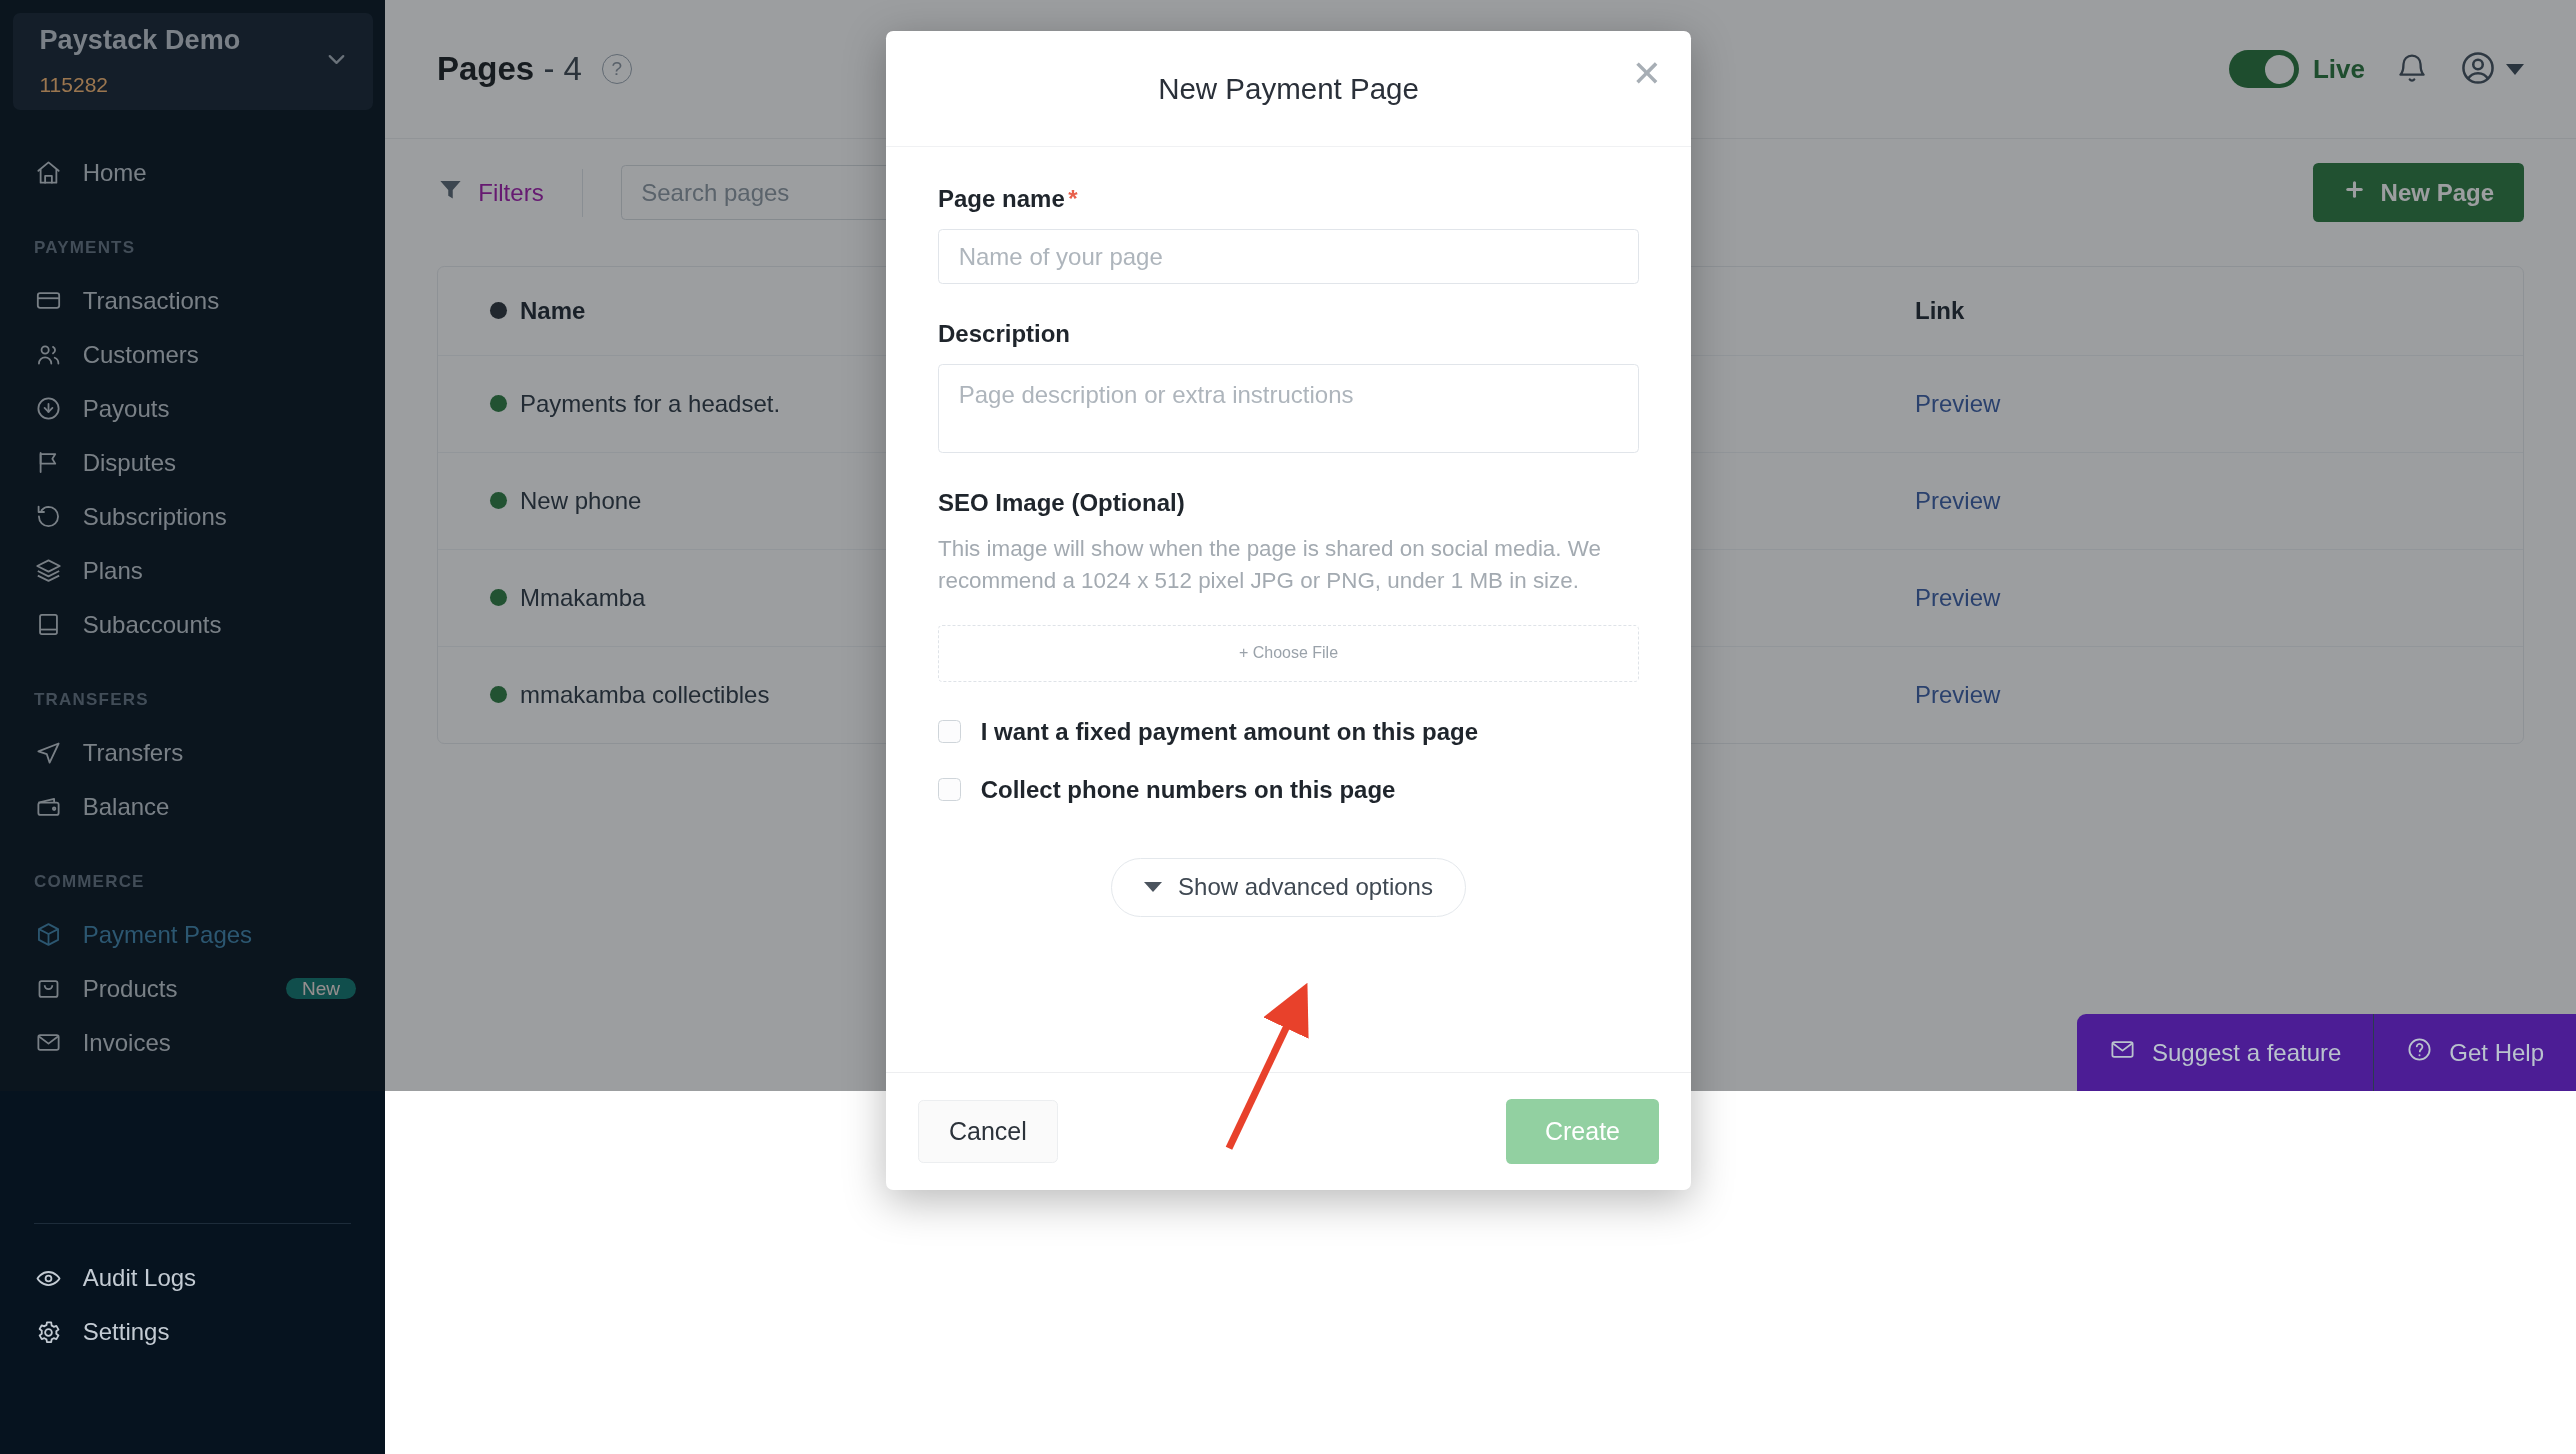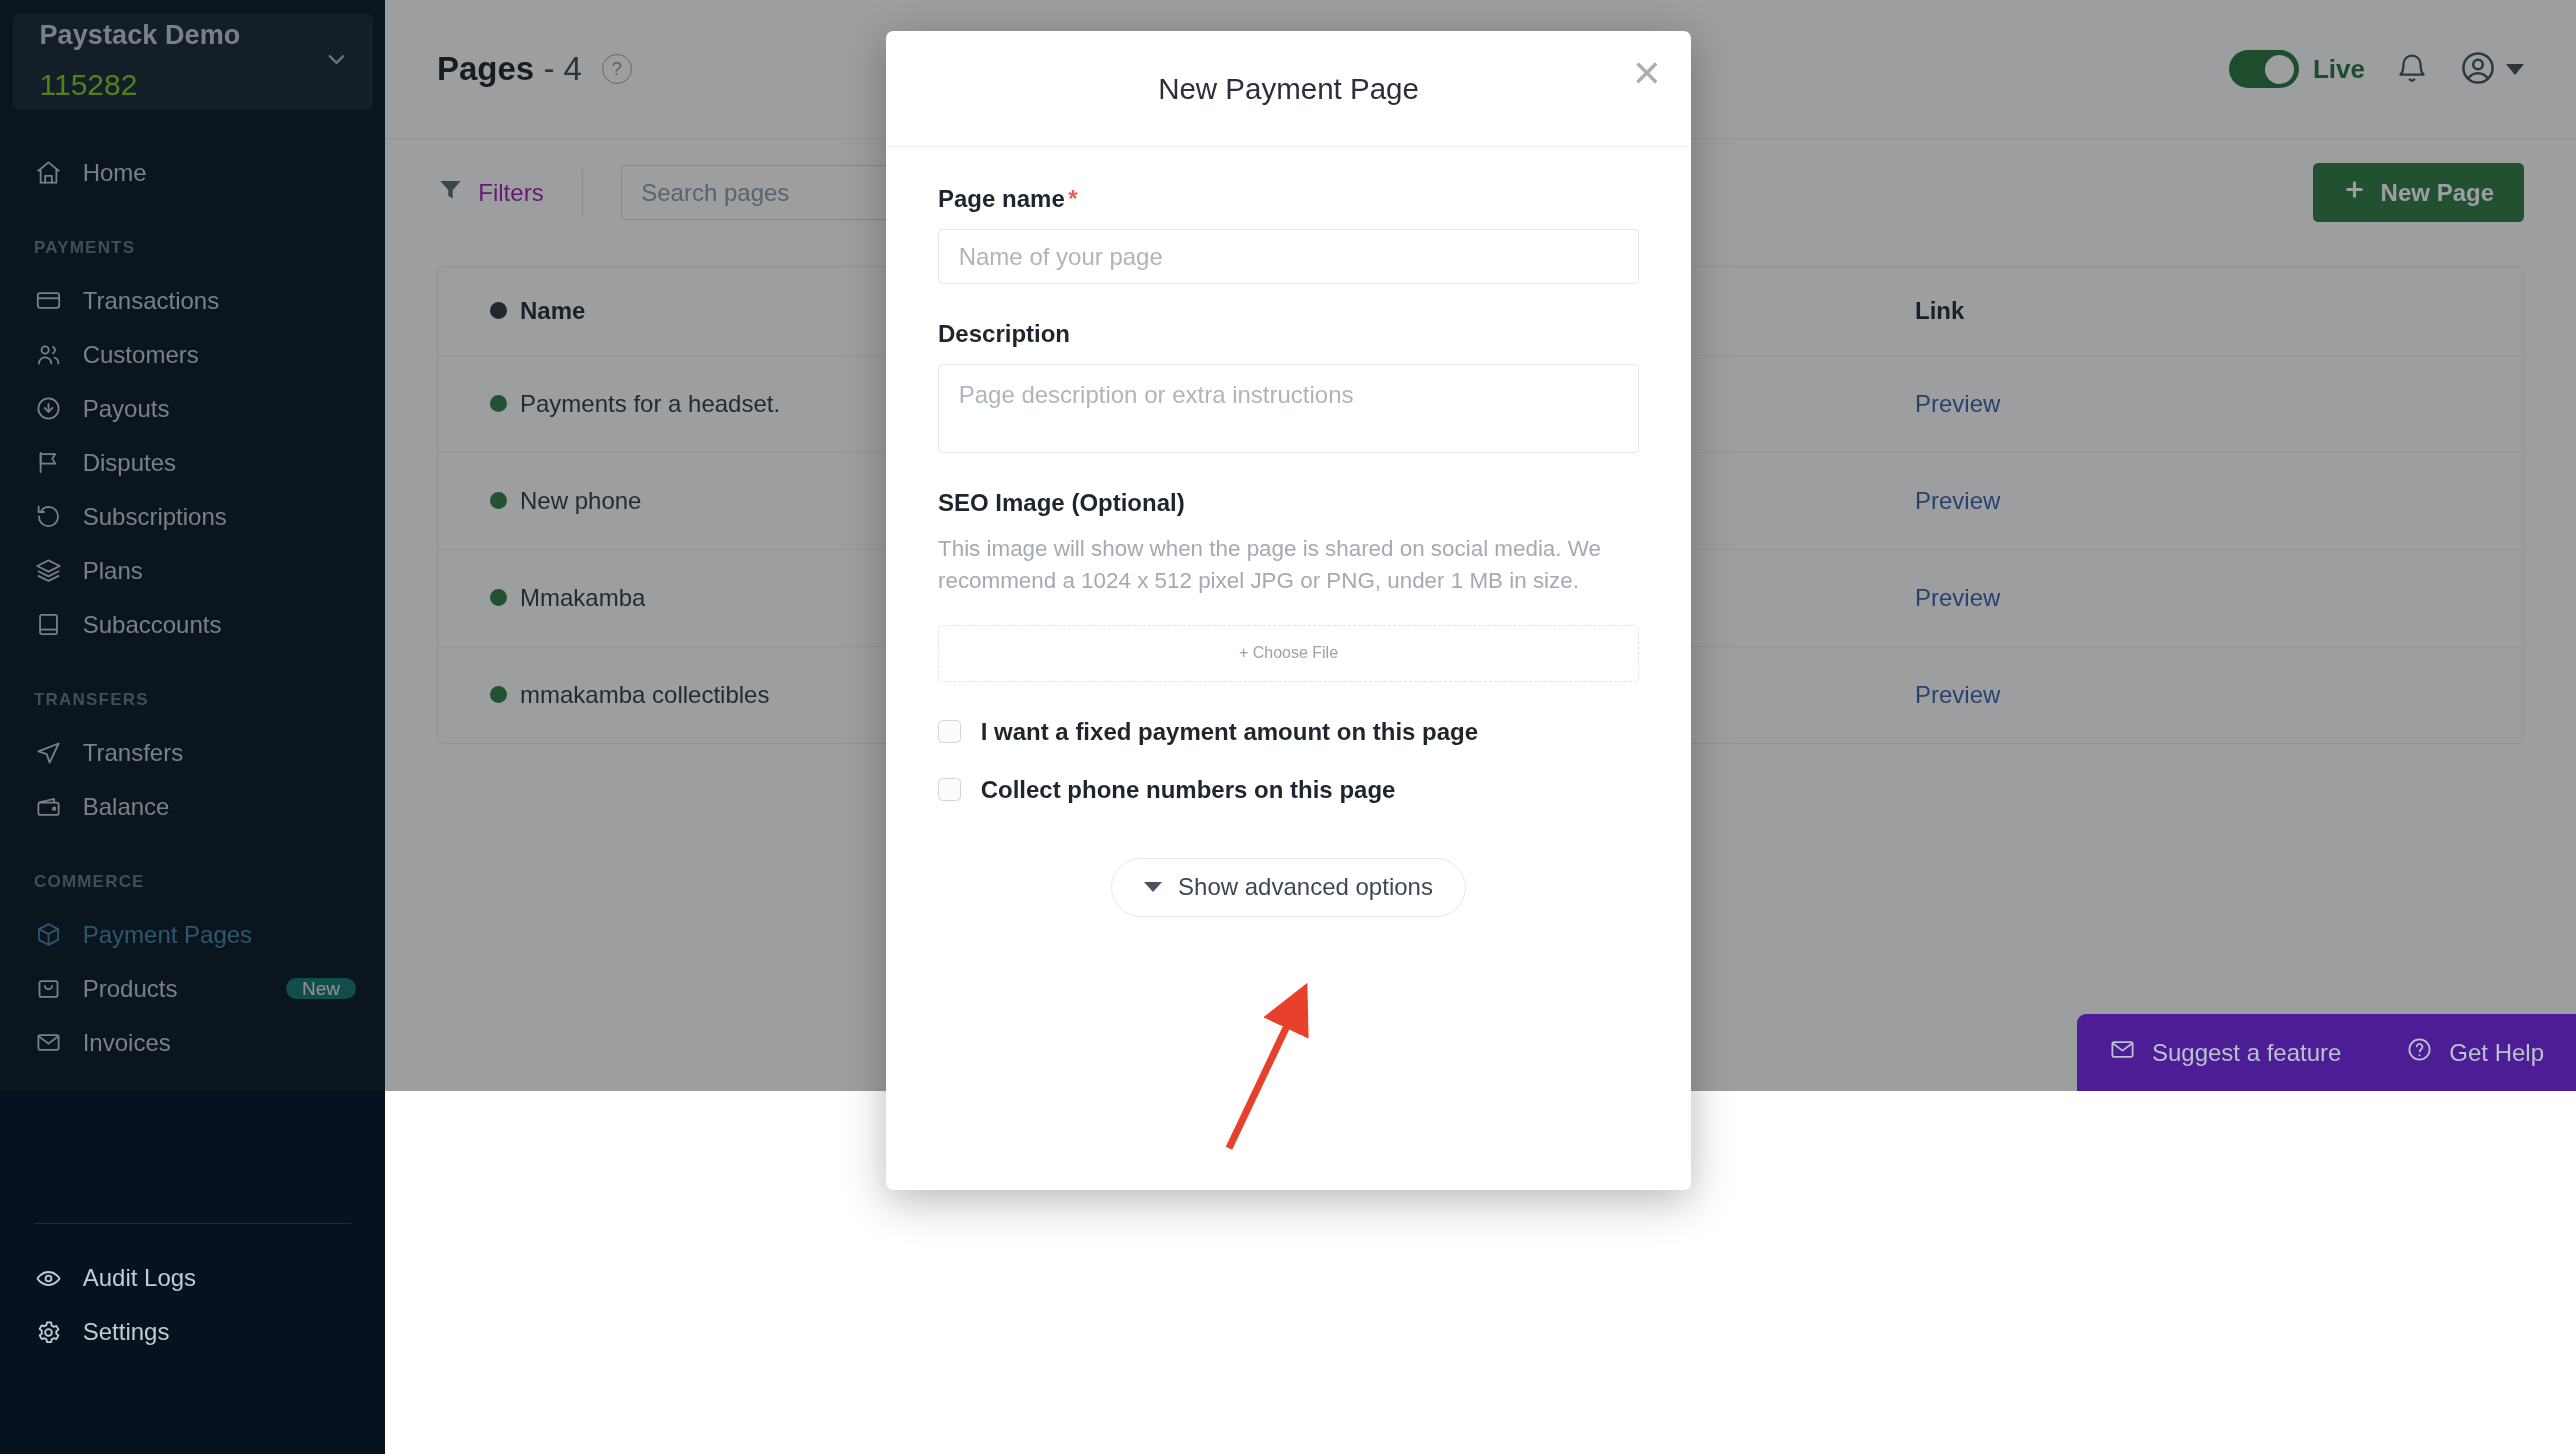--- a/index.html
+++ b/index.html
@@ -21,21 +21,21 @@
     margin: 12.5px 12.5px 0 12.5px;
     background: #152433;
     border-radius: 7.2px;
     height: 97px;
     display: flex; align-items: center;
     padding: 0 23px 0 27px;
     cursor: pointer;
   }
   .acct-text { flex: 1; }
   .acct-name { color: #c4ccd4; font-size: 27px; font-weight: 600; letter-spacing: 0.1px; }
-  .acct-id { color: #84cc16; font-size: 30px; margin-top: 17px; }
+  .acct-id { color: #fdba74; font-size: 21px; margin-top: 17px; }
   .acct-chev { color: #aab4be; font-size: 23px; line-height: 1; }
 
   .nav-section { margin-top: 3.6px; }
   .nav-label {
     color: #657483; font-size: 17px; font-weight: 700;
     letter-spacing: 1.2px; padding: 0 0 0 34px;
     margin: 38px 0 16px 0;
   }
   .nav-item {
     display: flex; align-items: center;
@@ -605,20 +605,24 @@
       </div>
 
       <div class="adv-wrap">
         <div class="adv-btn">
           <span class="tri-down"></span>
           <span>Show advanced options</span>
         </div>
       </div>
     </div>
 
+    <div class="modal-foot">
+      <div class="btn-cancel">Cancel</div>
+      <div class="btn-create">Create</div>
+    </div>
   </div>
 
   <svg class="annot" viewBox="0 0 2880 1626" width="2576" height="1454">
     <defs>
       <marker id="ah" markerWidth="7" markerHeight="7" refX="3" refY="3.5" orient="auto">
         <polygon points="0,0 7,3.5 0,7" fill="#E8412B"></polygon>
       </marker>
     </defs>
     <line x1="1374" y1="1284" x2="1448" y2="1128" stroke="#E8412B" stroke-width="8" marker-end="url(#ah)"></line>
   </svg>

